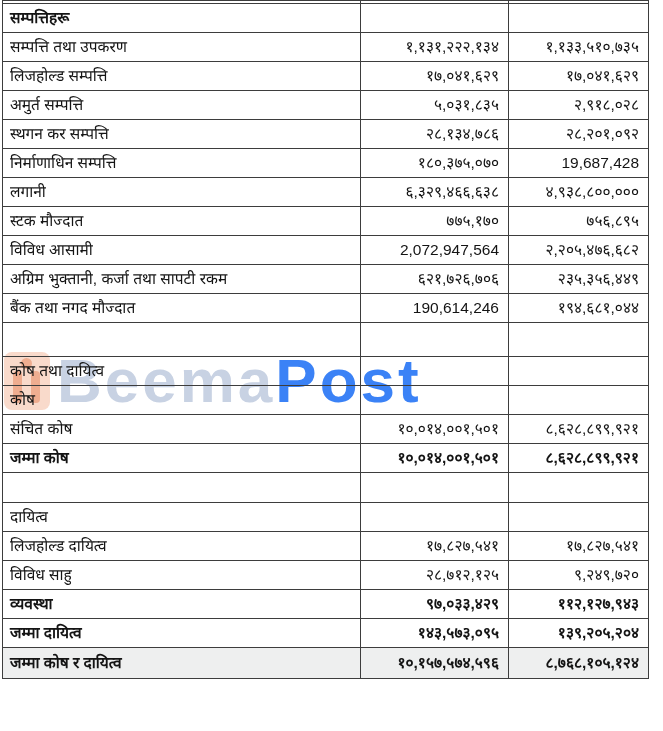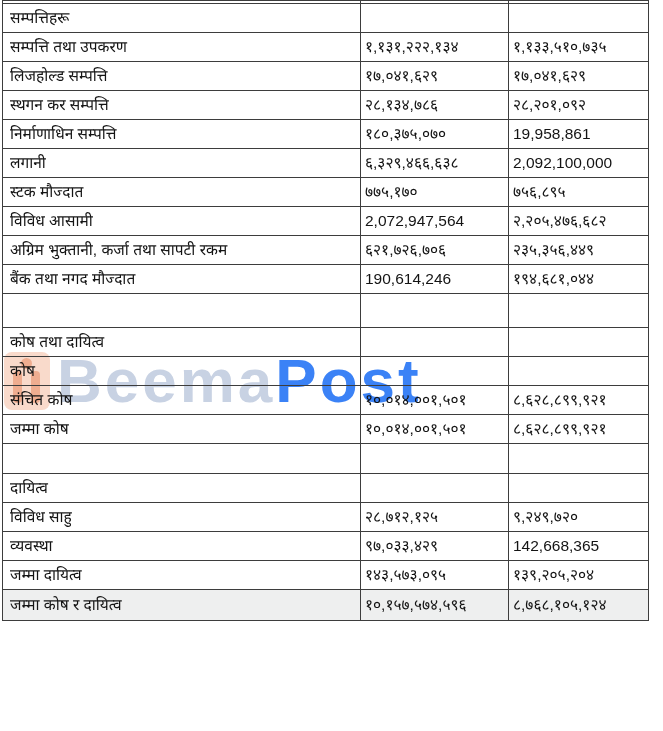--- a/index.html
+++ b/index.html
@@ -53,27 +53,27 @@
   table.bs td{
     border:1.5px solid #3d3d3d;
     color:#141414;
     font-size:15.5px;
     line-height:1.15;
     vertical-align:middle;
     background:transparent;
     overflow:hidden;
   }
   td.lbl{text-align:left;padding:2px 6px 3px 7px;}
-  td.num{padding:2px 9px 3px 4px;margin-top:18px;}
+  td.num{text-align:right;padding:2px 9px 3px 4px;margin-top:18px;}
   tr.r{height:29px;}
   tr.row-sliver{height:3px;}
   tr.row-sliver td{font-size:0;padding:0;}
   tr.row-empty-lg{height:34px;}
   tr.row-empty-sm{height:30px;}
-  tr.row-section td, tr.row-total td{font-weight:normal;}
+  tr.row-section td, tr.row-total td{font-weight:bold;}
   tr.row-shaded td{background:rgba(90,95,100,0.10);}
   tr.row-last{height:31px;}
 </style>
 </head>
 <body>
 
 <div class="sheet">
 
   <div class="watermark">
     <span class="wm-logo">
@@ -106,33 +106,38 @@
           <td class="lbl">सम्पत्ति तथा उपकरण</td>
           <td class="num">१,१३१,२२२,१३४</td>
           <td class="num">१,१३३,५१०,७३५</td>
         </tr>
         <tr class="r row-item">
           <td class="lbl">लिजहोल्ड सम्पत्ति</td>
           <td class="num">१७,०४१,६२९</td>
           <td class="num">१७,०४१,६२९</td>
         </tr>
         <tr class="r row-item">
+          <td class="lbl">अमुर्त सम्पत्ति</td>
+          <td class="num">५,०३१,८३५</td>
+          <td class="num">२,९१८,०२८</td>
+        </tr>
+        <tr class="r row-item">
           <td class="lbl">स्थगन कर सम्पत्ति</td>
           <td class="num">२८,१३४,७८६</td>
           <td class="num">२८,२०१,०९२</td>
         </tr>
         <tr class="r row-item">
           <td class="lbl">निर्माणाधिन सम्पत्ति</td>
           <td class="num">१८०,३७५,०७०</td>
-          <td class="num">19,958,861</td>
+          <td class="num">19,687,428</td>
         </tr>
         <tr class="r row-item">
           <td class="lbl">लगानी</td>
           <td class="num">६,३२९,४६६,६३८</td>
-          <td class="num">2,092,100,000</td>
+          <td class="num">४,९३८,८००,०००</td>
         </tr>
         <tr class="r row-item">
           <td class="lbl">स्टक मौज्दात</td>
           <td class="num">७७५,१७०</td>
           <td class="num">७५६,८९५</td>
         </tr>
         <tr class="r row-item">
           <td class="lbl">विविध आसामी</td>
           <td class="num">2,072,947,564</td>
           <td class="num">२,२०५,४७६,६८२</td>
@@ -176,28 +181,33 @@
           <td class="lbl"></td>
           <td class="num"></td>
           <td class="num"></td>
         </tr>
         <tr class="r row-plain">
           <td class="lbl">दायित्व</td>
           <td class="num"></td>
           <td class="num"></td>
         </tr>
         <tr class="r row-item">
+          <td class="lbl">लिजहोल्ड दायित्व</td>
+          <td class="num">१७,८२७,५४१</td>
+          <td class="num">१७,८२७,५४१</td>
+        </tr>
+        <tr class="r row-item">
           <td class="lbl">विविध साहु</td>
           <td class="num">२८,७१२,१२५</td>
           <td class="num">९,२४९,७२०</td>
         </tr>
         <tr class="r row-total">
           <td class="lbl">व्यवस्था</td>
           <td class="num">९७,०३३,४२९</td>
-          <td class="num">142,668,365</td>
+          <td class="num">११२,१२७,९४३</td>
         </tr>
         <tr class="r row-total">
           <td class="lbl">जम्मा दायित्व</td>
           <td class="num">१४३,५७३,०९५</td>
           <td class="num">१३९,२०५,२०४</td>
         </tr>
         <tr class="r row-total row-shaded row-last">
           <td class="lbl">जम्मा कोष र दायित्व</td>
           <td class="num">१०,१५७,५७४,५९६</td>
           <td class="num">८,७६८,१०५,१२४</td>

